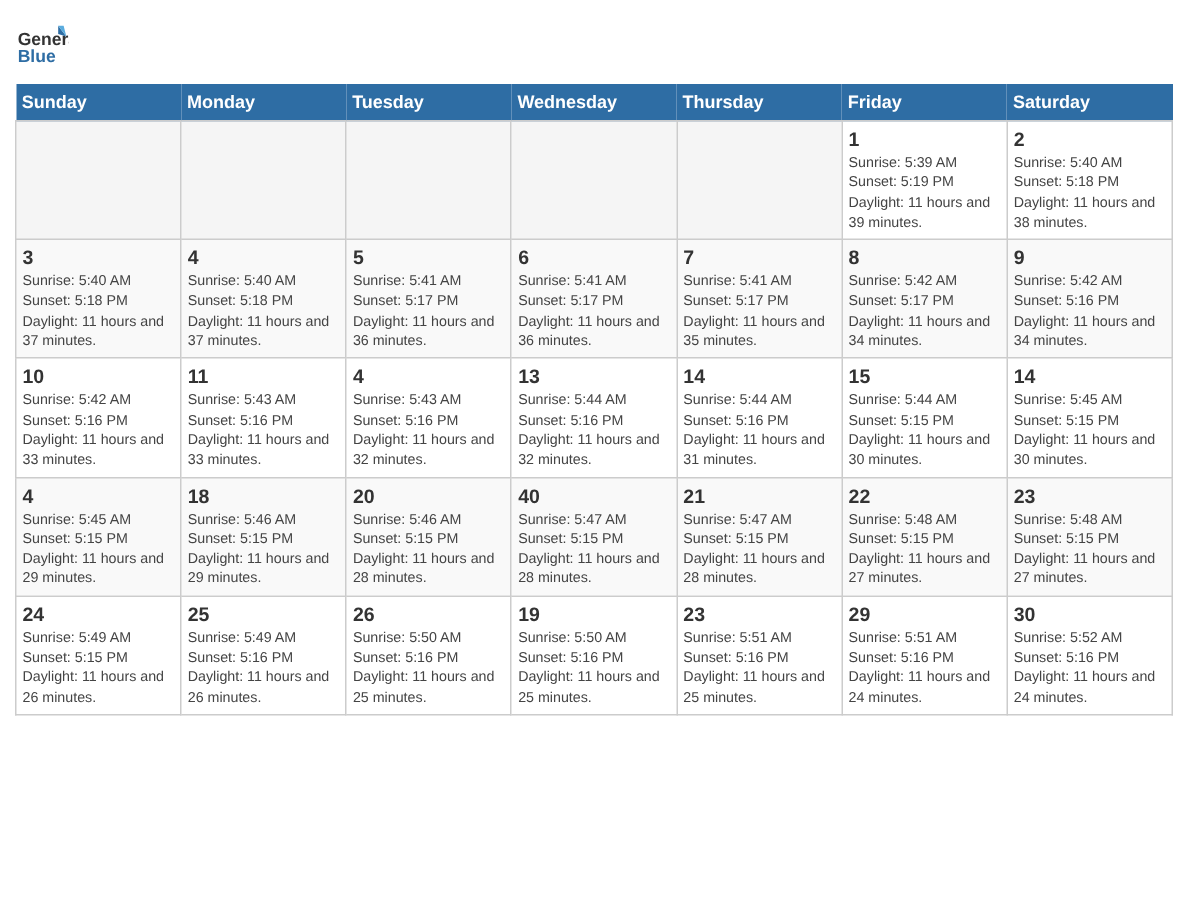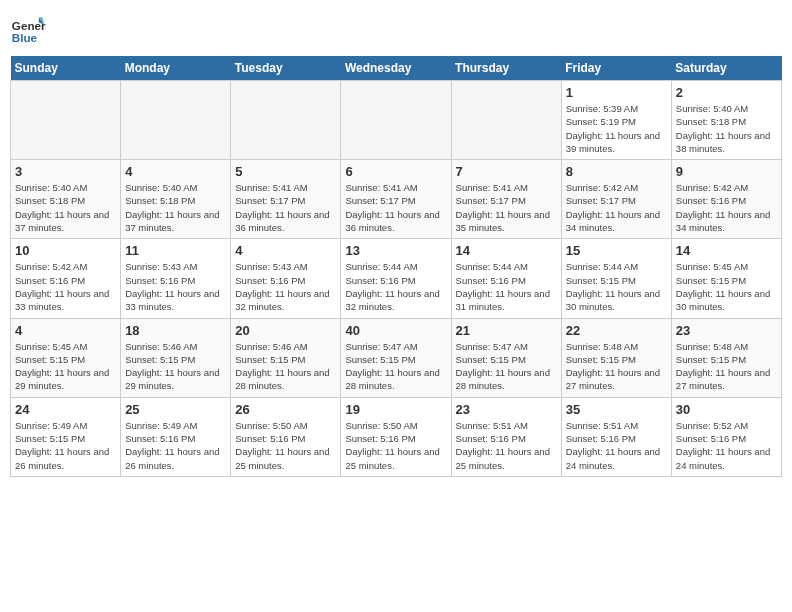--- a/index.html
+++ b/index.html
@@ -227,21 +227,21 @@
         </td>
         <td>
           <div class="day-num">19</div>
           <div class="day-info">Sunrise: 5:50 AM<br>Sunset: 5:16 PM<br>Daylight: 11 hours and 25 minutes.</div>
         </td>
         <td>
           <div class="day-num">23</div>
           <div class="day-info">Sunrise: 5:51 AM<br>Sunset: 5:16 PM<br>Daylight: 11 hours and 25 minutes.</div>
         </td>
         <td>
-          <div class="day-num">35</div>
+          <div class="day-num">29</div>
           <div class="day-info">Sunrise: 5:51 AM<br>Sunset: 5:16 PM<br>Daylight: 11 hours and 24 minutes.</div>
         </td>
         <td>
           <div class="day-num">30</div>
           <div class="day-info">Sunrise: 5:52 AM<br>Sunset: 5:16 PM<br>Daylight: 11 hours and 24 minutes.</div>
         </td>
       </tr>
     </tbody>
 </table>
 

